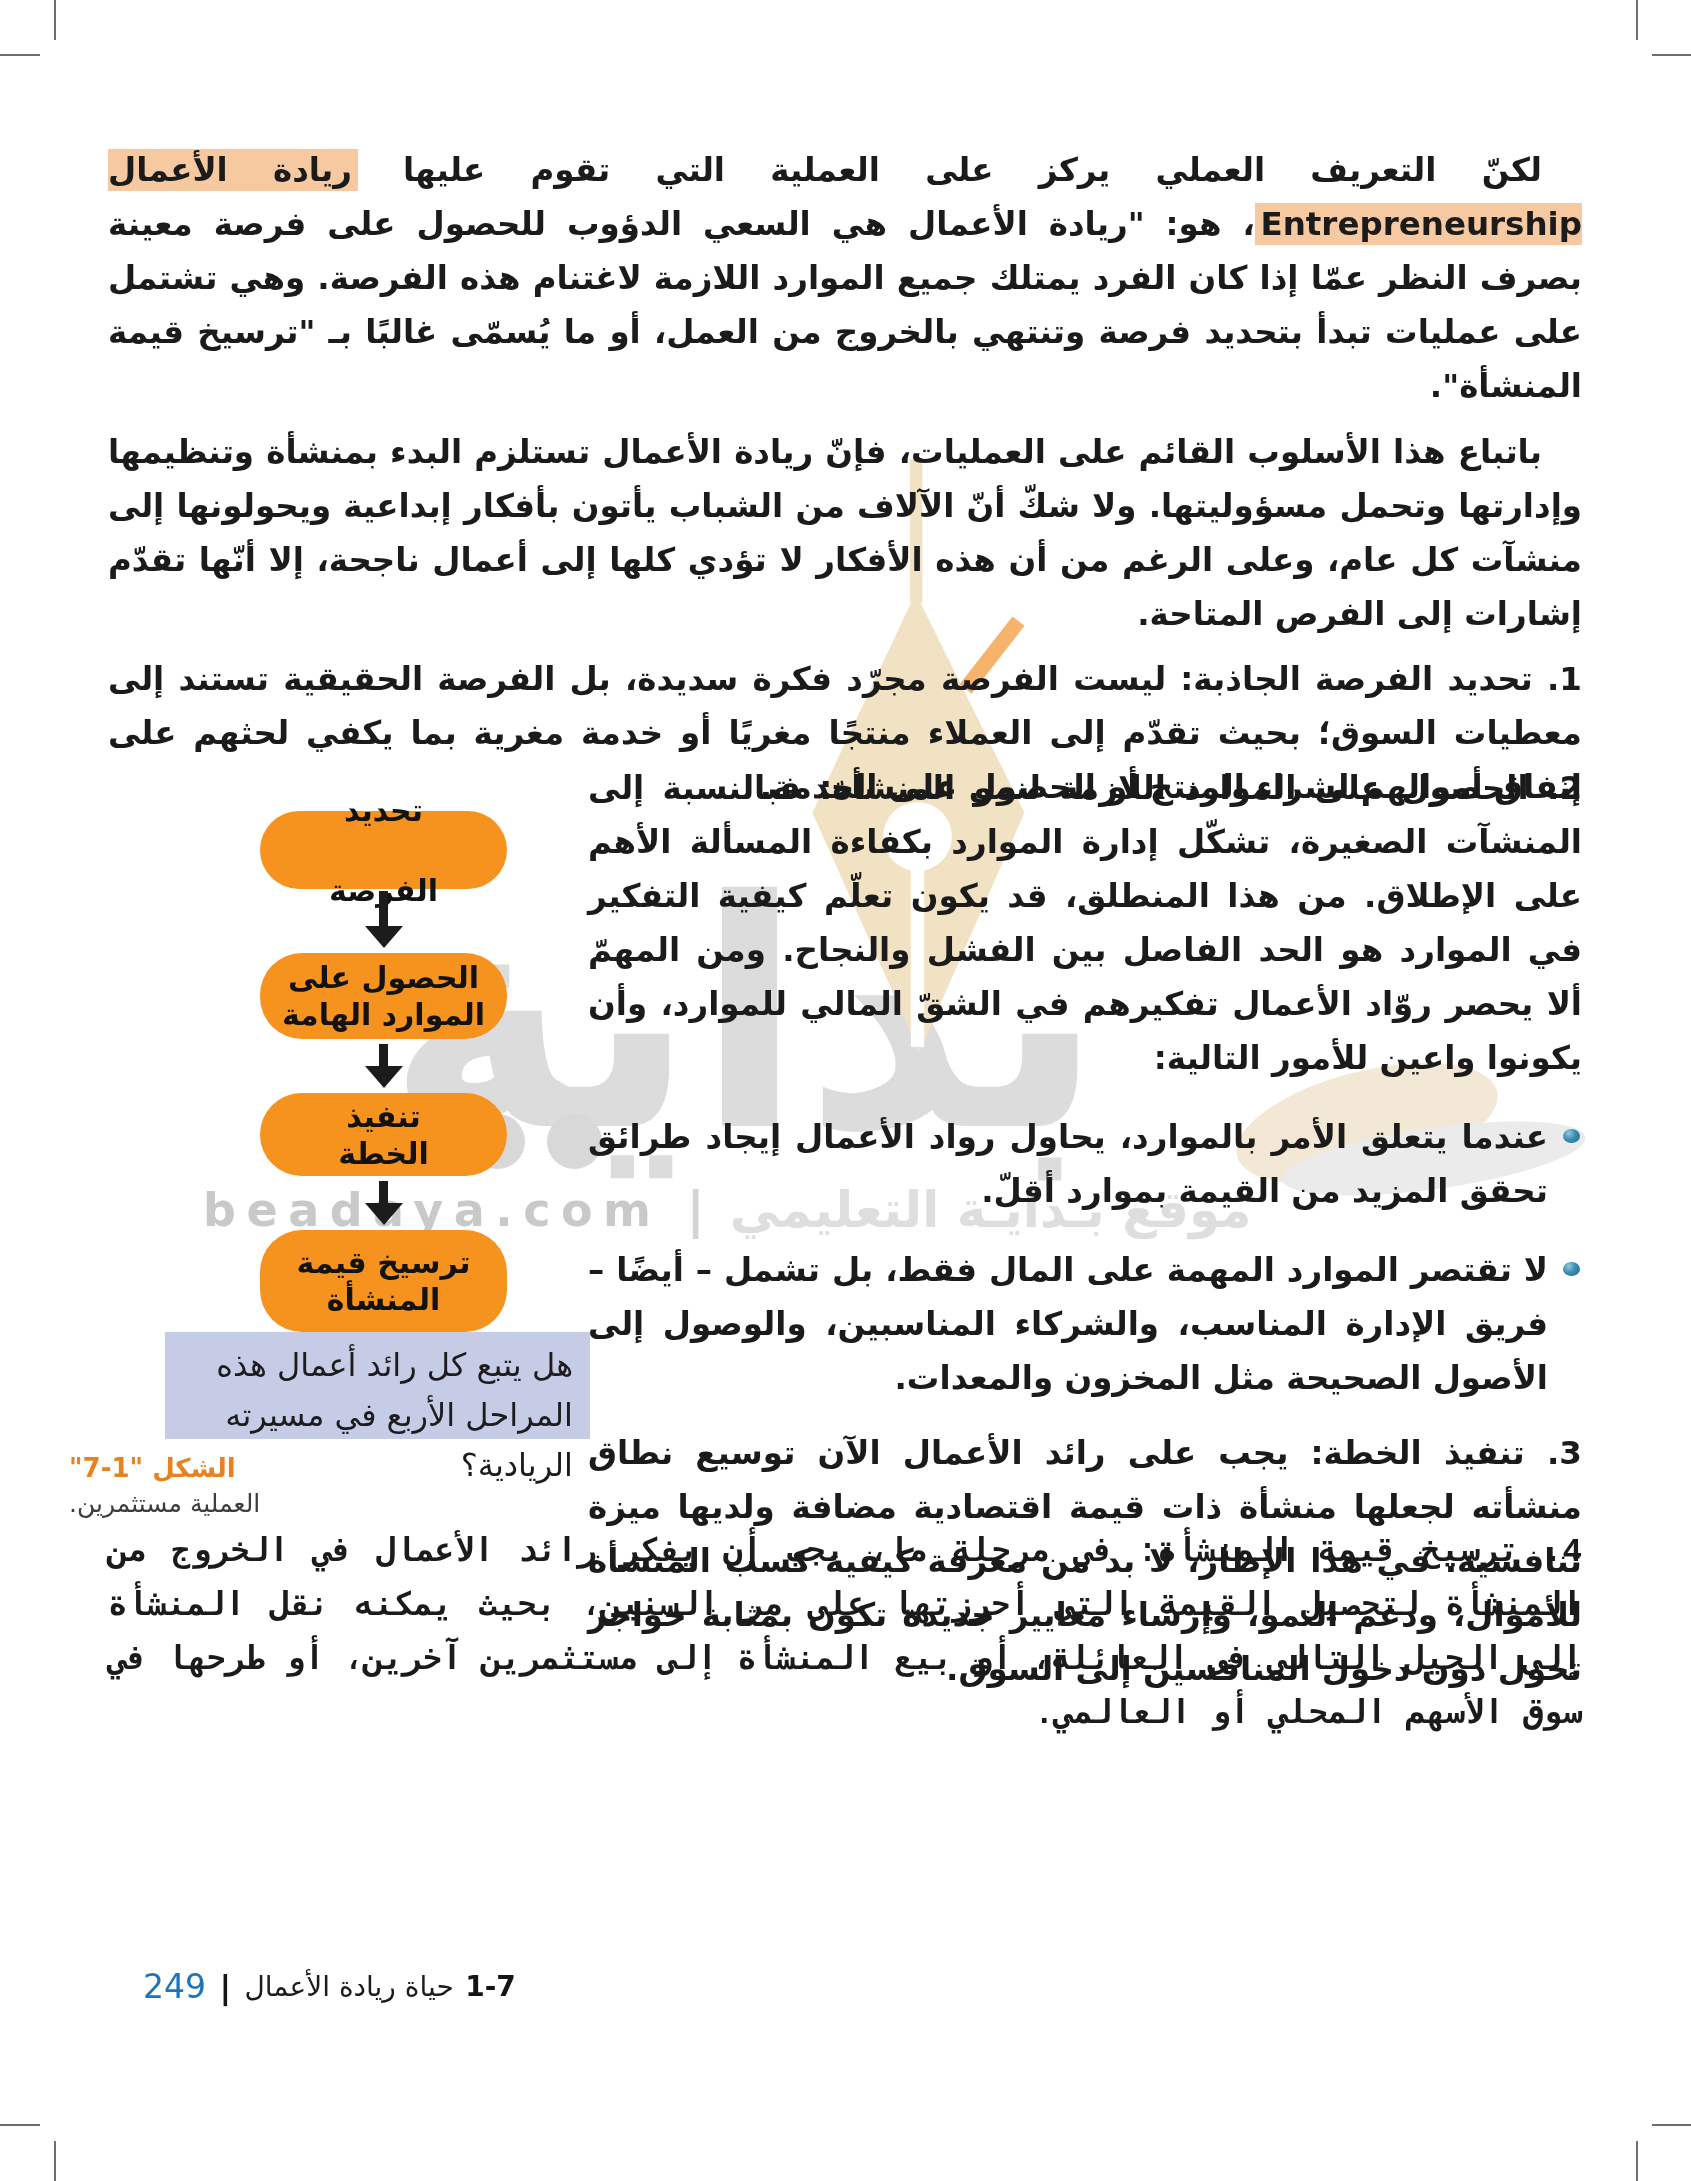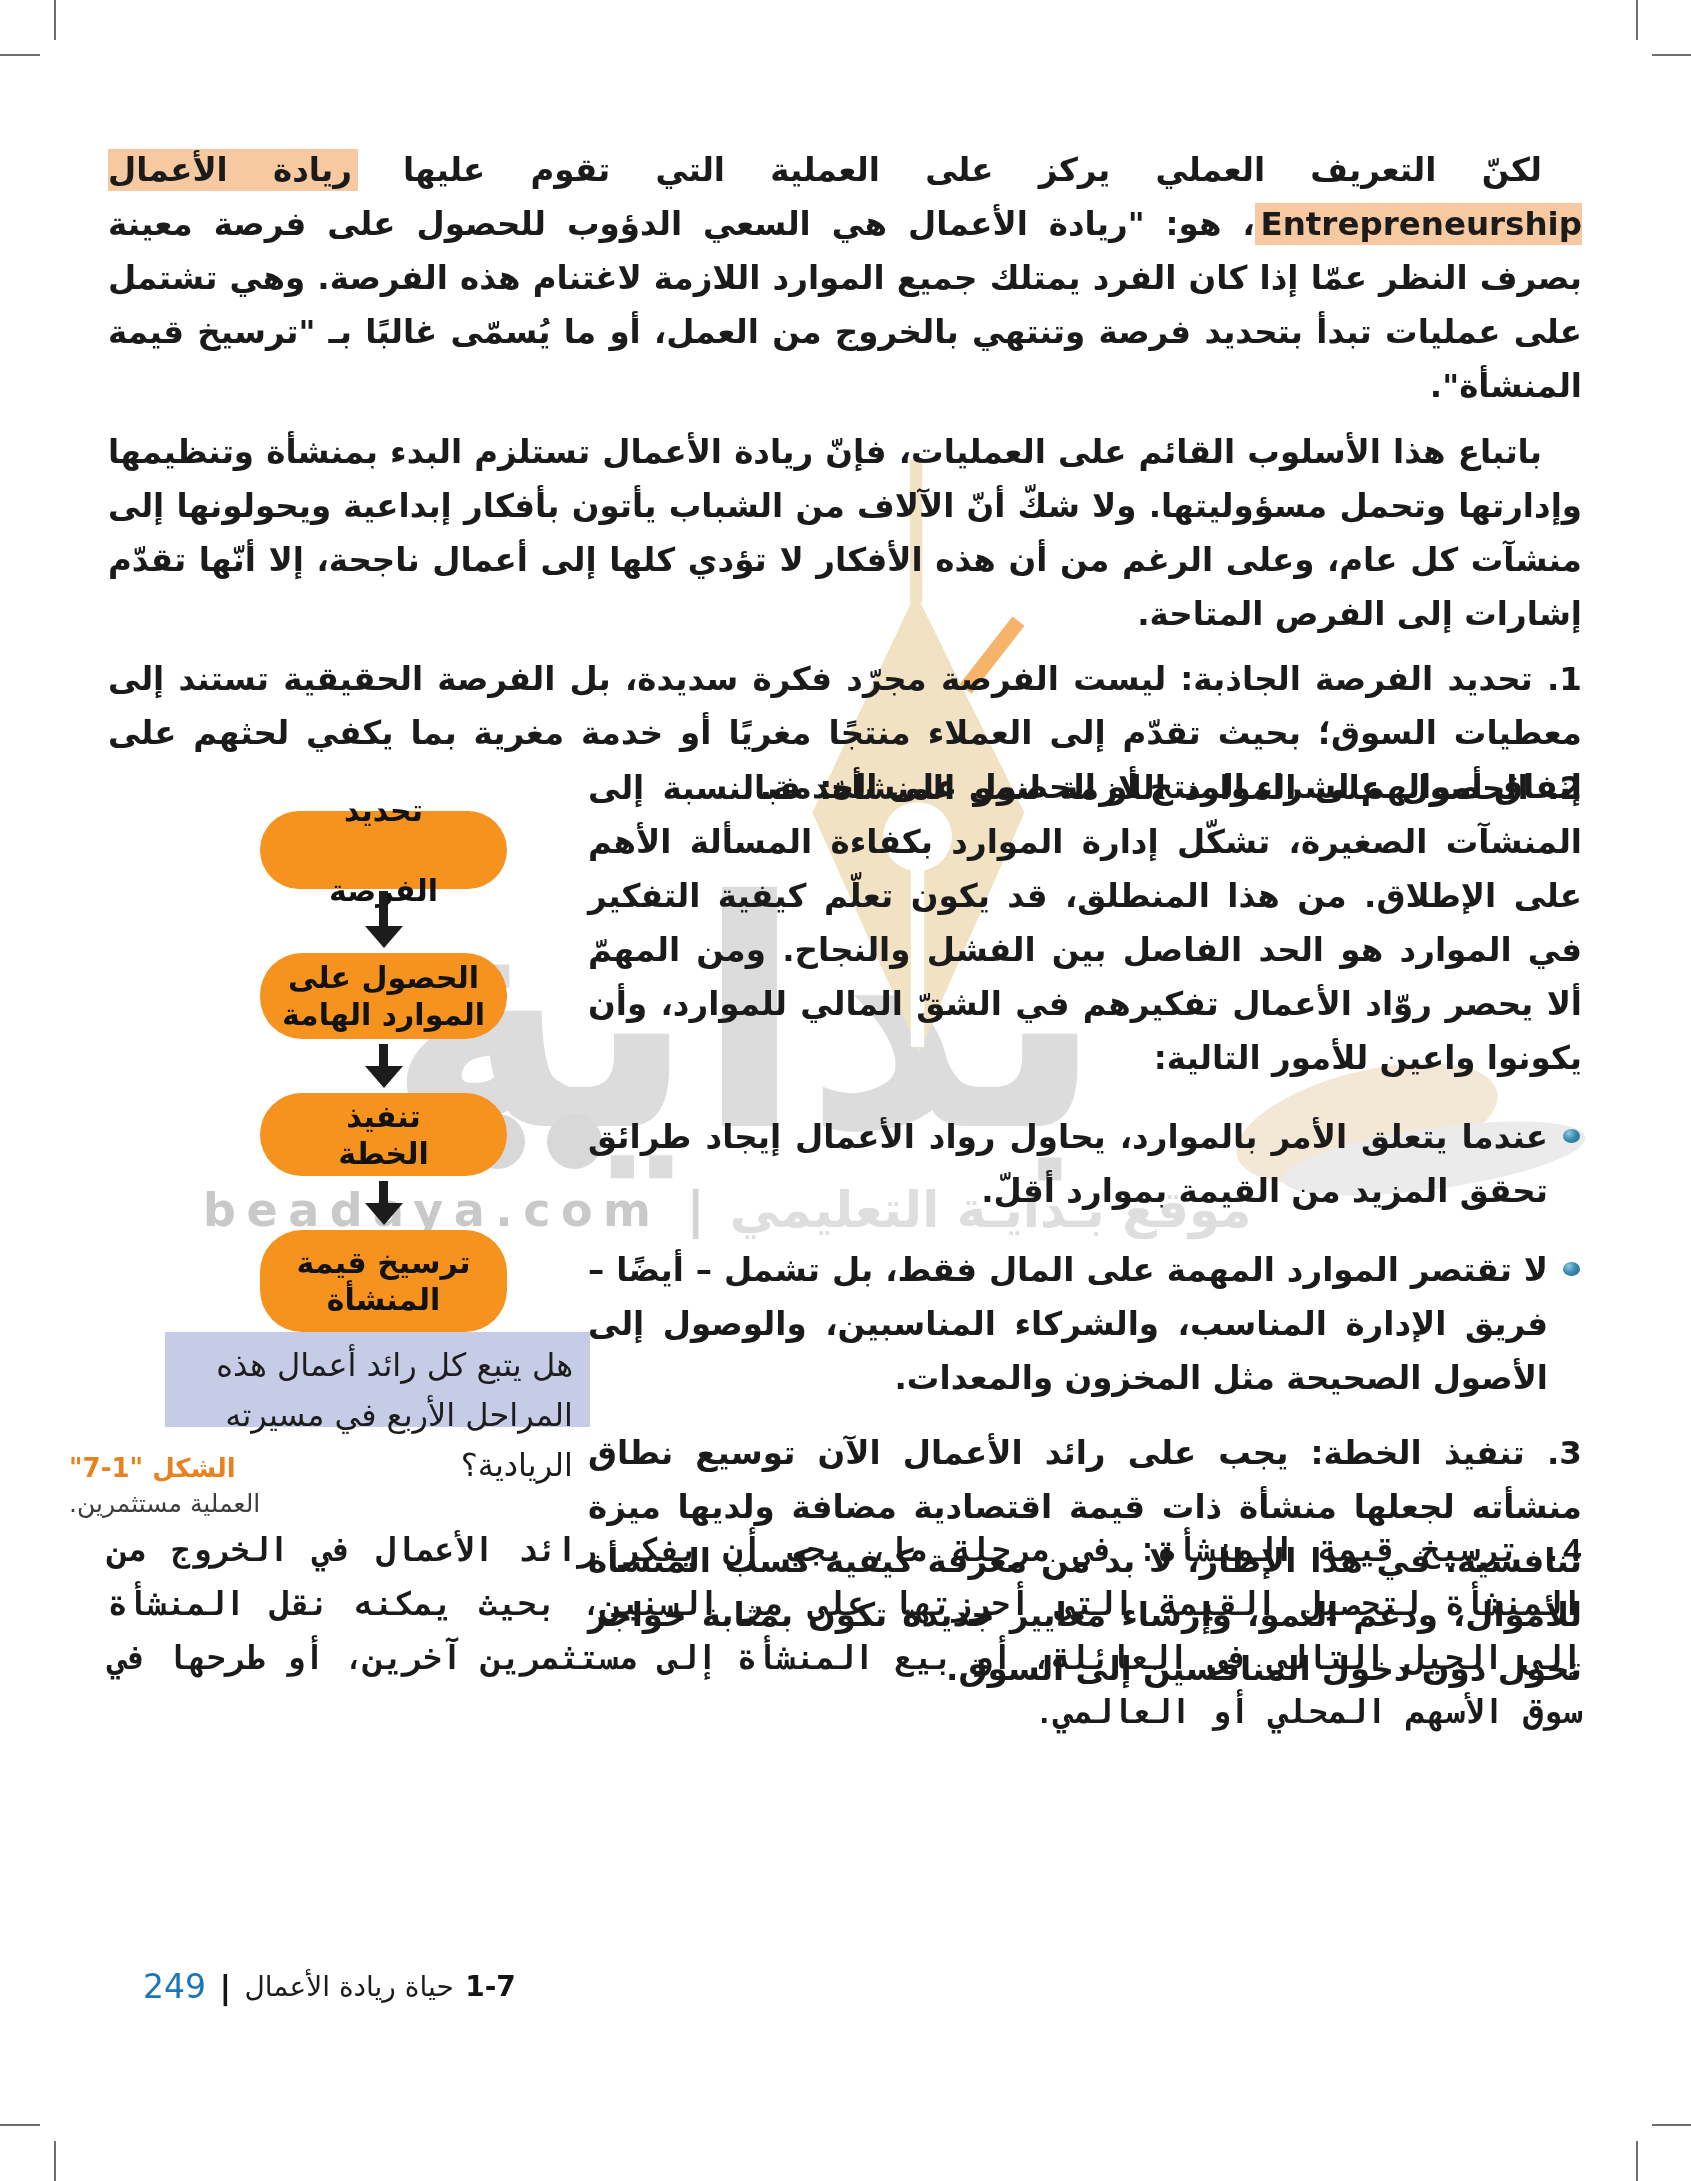--- a/index.html
+++ b/index.html
@@ -59,21 +59,21 @@
     font-size:30px;line-height:37px;font-weight:bold;color:#121212;text-align:center;
     direction:rtl;
   }
   .fc-arrow{position:absolute;left:260px;width:247px;z-index:1;
     display:flex;flex-direction:column;align-items:center;}
   .fc-arrow .shaft{width:8.6px;flex:1;background:#1c1c1c;}
   .fc-arrow .head{width:0;height:0;border-left:19px solid transparent;
     border-right:19px solid transparent;border-top:22px solid #1c1c1c;}
   
   .question-box{
-    position:absolute;left:165px;top:1332px;width:425px;height:95px;z-index:1;
+    position:absolute;left:165px;top:1332px;width:425px;height:107px;z-index:1;
     background:var(--question-bg,#C6CCE6);direction:rtl;text-align:right;
     padding:7.6px 17px 0 11.5px;font-size:32px;line-height:50px;font-weight:normal;color:#1c1c1c;
   }
   
   .figure-caption{position:absolute;right:1222px;top:1451px;width:401px;z-index:1;
     direction:rtl;text-align:left;white-space:nowrap;}
   .figure-caption .label{color:var(--figure-label-orange,#E8821E);
     font-weight:bold;font-size:26px;line-height:34px;}
   .figure-caption .desc{color:#3c3c3c;font-size:25px;line-height:34px;margin-top:1.9px;}
   

